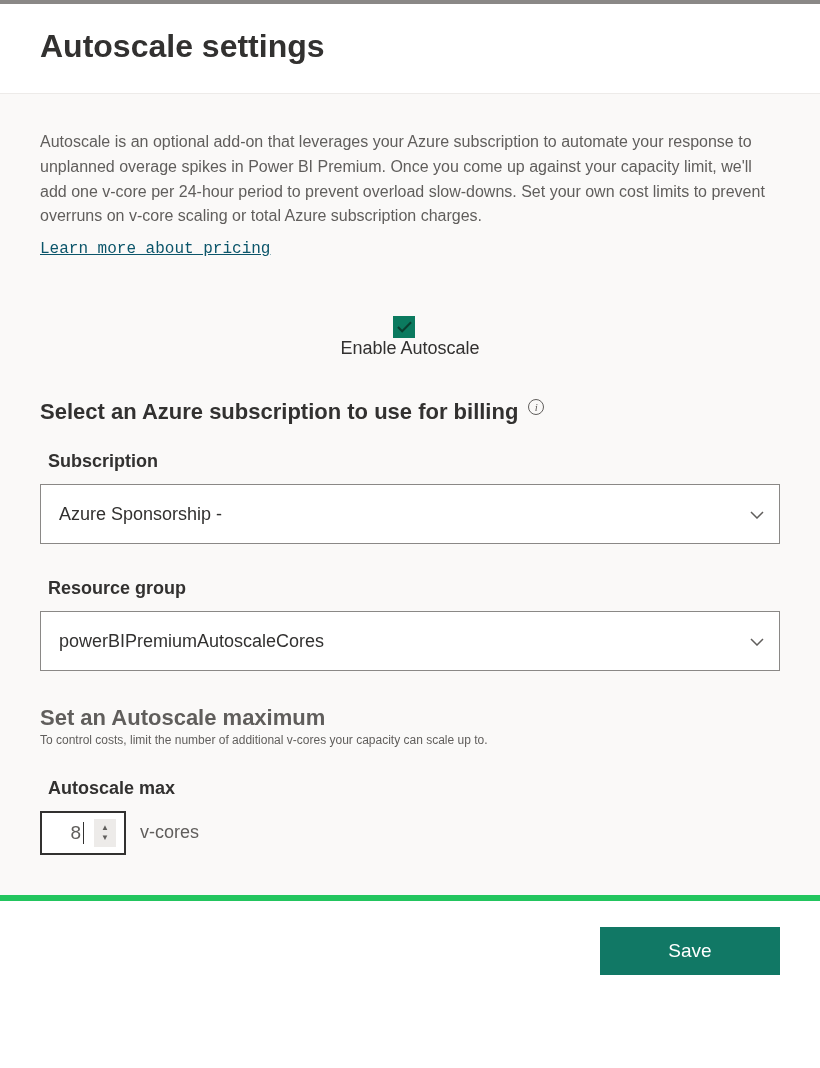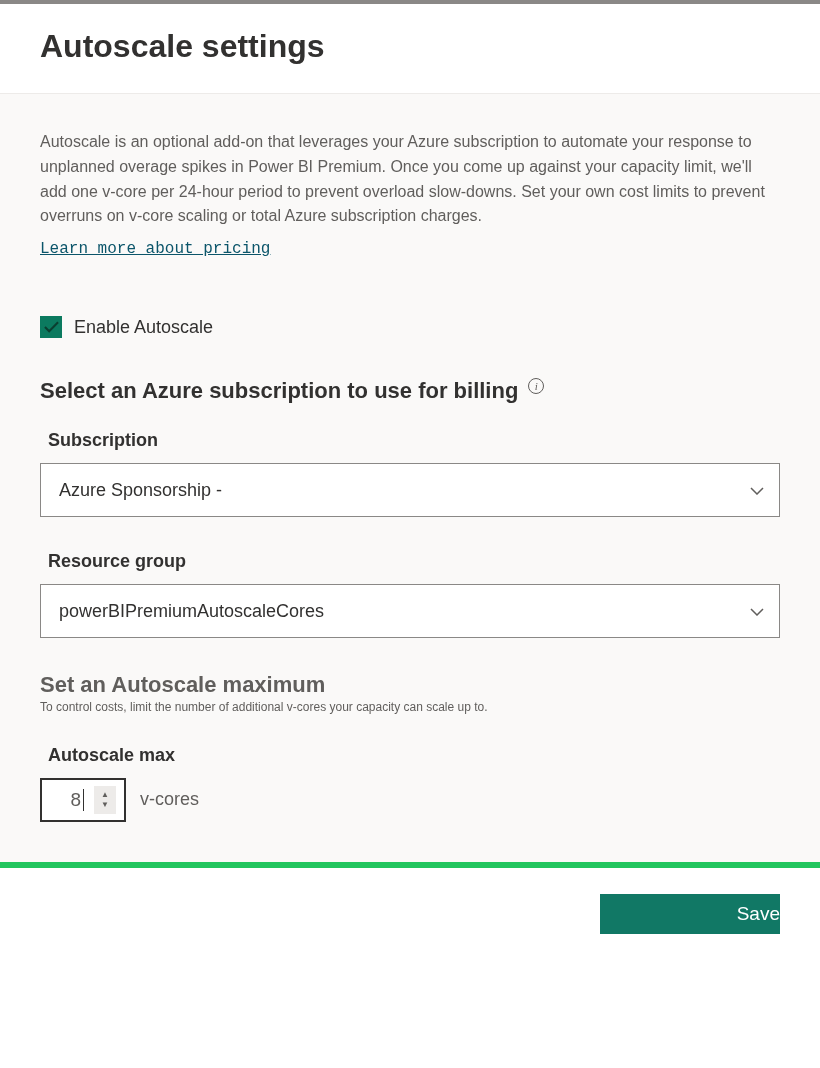--- a/index.html
+++ b/index.html
@@ -40,20 +40,21 @@
       font-size: 16px;
       display: inline-block;
       cursor: pointer;
       font-family: Liberation Mono, monospace;
     }
     .checkbox-row {
       display: flex;
       align-items: center;
       margin-top: 58px;
       margin-bottom: 40px;
+      flex-direction: column;
     }
     .checkbox {
       width: 22px;
       height: 22px;
       background: #0b7a5f;
       margin-right: 12px;
       display: flex;
       align-items: center;
       justify-content: center;
       cursor: pointer;
@@ -87,21 +88,21 @@
     }
     .field-label {
       font-size: 18px;
       font-weight: 600;
       color: #323130;
       margin-bottom: 12px;
       margin-left: 8px;
     }
     .select {
       width: 100%;
-      height: 54px;
+      height: 60px;
       border: 1px solid #8a8886;
       background: #fff;
       padding: 0 44px 0 18px;
       font-size: 18px;
       color: #323130;
       -webkit-appearance: none;
       appearance: none;
       cursor: pointer;
       position: relative;
     }
@@ -176,26 +177,25 @@
     }
     .footer {
       padding: 26px 40px 28px 40px;
       display: flex;
       justify-content: flex-end;
       gap: 18px;
       background: #fff;
     }
     .btn {
       width: 180px;
-      height: 40px;
+      height: 48px;
       border: none;
       font-size: 19px;
       font-weight: 400;
       cursor: pointer;
-      text-align: right;
     }
     .btn-primary {
       background: #117865;
       color: #fff;
     }
     .btn-secondary {
       background: #d2d0ce;
       color: #323130;
     }
   </style>

